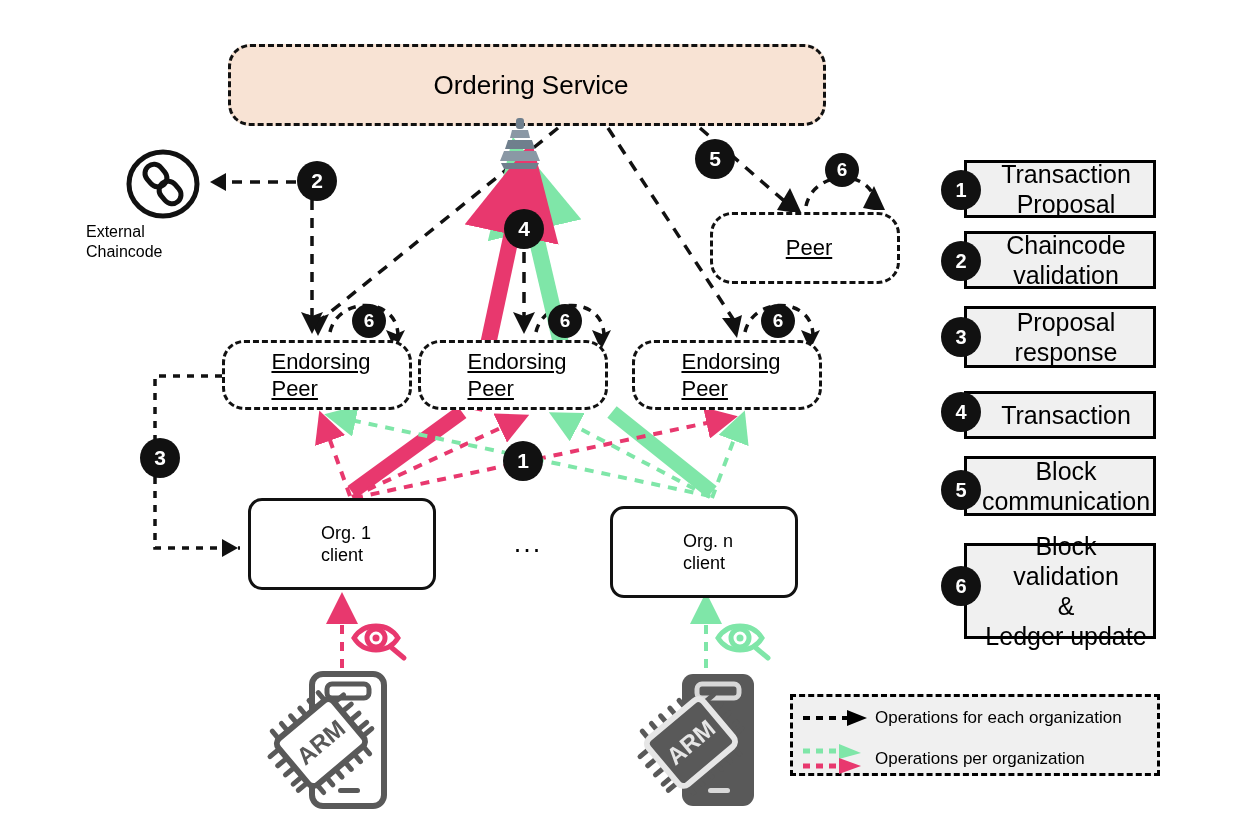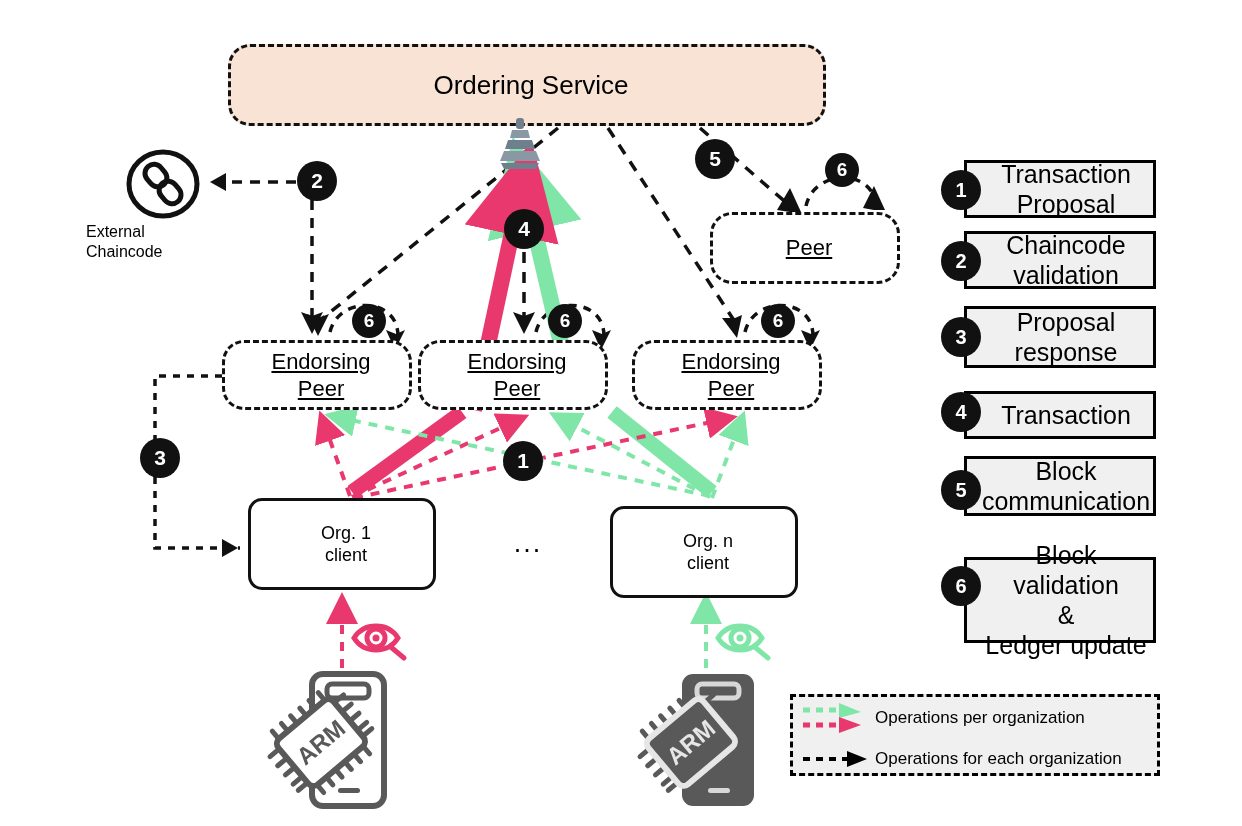--- a/index.html
+++ b/index.html
@@ -2,21 +2,21 @@
 <html><head>
 <meta charset="utf-8">
 <style>
   html,body{margin:0;padding:0;background:#ffffff;}
   body{width:1242px;height:826px;position:relative;overflow:hidden;
        font-family:"Liberation Sans","DejaVu Sans",sans-serif;color:#000;}
   #canvas{position:absolute;left:0;top:0;width:1242px;height:826px;}
   .abs{position:absolute;box-sizing:border-box;}
 
   
-  .node{display:flex;align-items:center;justify-content:center;text-align:center;
+  .node{display:flex;align-items:center;justify-content:center;
         line-height:1.25;padding-left:8px;}
   .ordering{left:228px;top:44px;width:598px;height:82px;background:#f8e3d4;
             border:3px dashed #111;border-radius:22px;font-size:26px;}
   .peer-dashed{border:3px dashed #111;border-radius:22px;background:#fff;font-size:22px;text-decoration:underline;}
   .peer-solid{border:3px solid #111;border-radius:14px;background:#fff;font-size:18px;}
 
   .ep1{left:222px;top:340px;width:190px;height:70px;}
   .ep2{left:418px;top:340px;width:190px;height:70px;}
   .ep3{left:632px;top:340px;width:190px;height:70px;}
   .peerTR{left:710px;top:212px;width:190px;height:72px;}
@@ -361,39 +361,39 @@
 <div class="abs badge lg-badge" style="top:392px;">4</div>
 
 <div class="abs lg-box" style="top:456px;height:60px;">
   <div>
     <div>Block</div>
     <div>communication</div>
   </div>
 </div>
 <div class="abs badge lg-badge" style="top:470px;">5</div>
 
-<div class="abs lg-box" style="top:557px;height:86px;">
+<div class="abs lg-box" style="top:543px;height:96px;">
   <div>
     <div>Block validation</div>
     <div>&amp;</div>
     <div>Ledger update</div>
   </div>
 </div>
 <div class="abs badge lg-badge" style="top:566px;">6</div>
 
 <div class="abs blg">
+  <div class="blg-row">
+    <svg width="74" height="20" viewBox="0 0 74 20">
+      <line x1="2" y1="10" x2="48" y2="10" stroke="#000" stroke-width="4" stroke-dasharray="7,6"></line>
+      <path d="M46,2 L66,10 L46,18 z" fill="#000"></path>
+    </svg>
+    <span class="blg-txt">Operations for each organization</span>
+  </div>
   <div class="blg-row">
     <svg width="74" height="34" viewBox="0 0 74 34">
       <line x1="2" y1="9" x2="40" y2="9" stroke="#7fe6a8" stroke-width="5" stroke-dasharray="7,6"></line>
       <path d="M38,2 L60,11 L38,17 z" fill="#7fe6a8"></path>
       <line x1="2" y1="24" x2="40" y2="24" stroke="#e8386e" stroke-width="5" stroke-dasharray="7,6"></line>
       <path d="M38,16 L60,24 L38,32 z" fill="#e8386e"></path>
     </svg>
     <span class="blg-txt">Operations per organization</span>
   </div>
-  <div class="blg-row">
-    <svg width="74" height="20" viewBox="0 0 74 20">
-      <line x1="2" y1="10" x2="48" y2="10" stroke="#000" stroke-width="4" stroke-dasharray="7,6"></line>
-      <path d="M46,2 L66,10 L46,18 z" fill="#000"></path>
-    </svg>
-    <span class="blg-txt">Operations for each organization</span>
-  </div>
 </div>
 
 </body></html>

